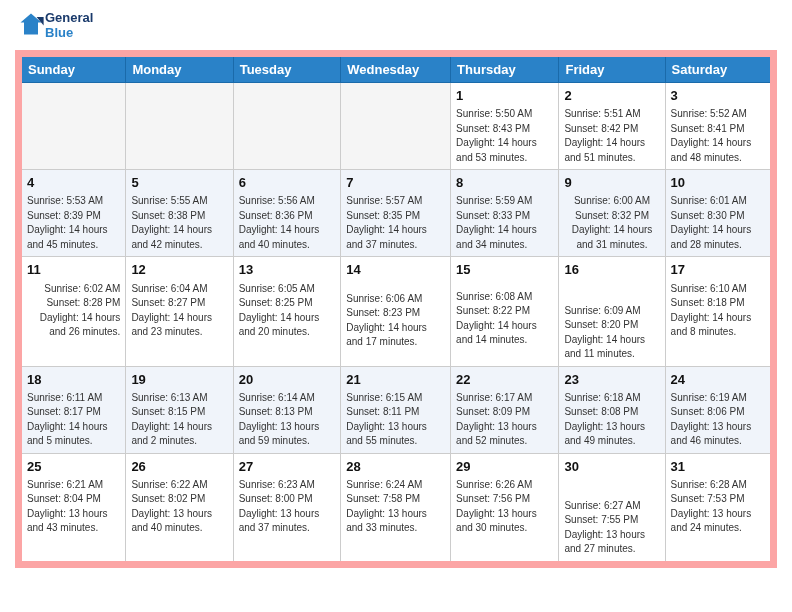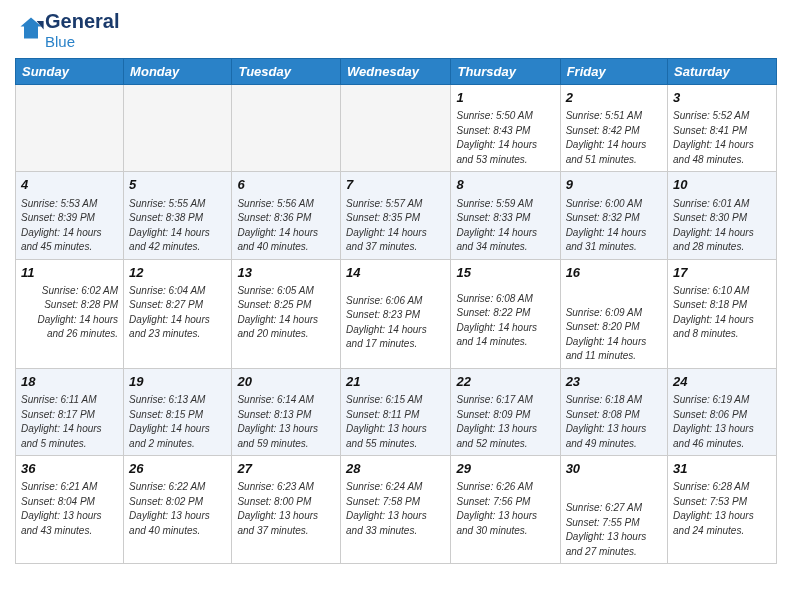--- a/index.html
+++ b/index.html
@@ -40,22 +40,21 @@
       color: #1a1a1a;
       line-height: 1.1;
     }
     .location {
       font-size: 16px;
       color: #333;
     }
     .calendar {
       width: 100%;
       border-collapse: collapse;
-      border: 1px solid #fca5a5;
-      font-style: italic;
+      border: 7px solid #fca5a5;
     }
     .calendar th {
       background: #2a82c8;
       color: #fff;
       font-size: 13px;
       font-weight: bold;
       padding: 5px 6px;
       text-align: left;
       border: 1px solid #1a6aaa;
     }
@@ -95,22 +94,22 @@
 <div class="page">
   <div class="header">
     <div class="logo">
       <div>
         <svg class="logo-icon" viewBox="0 0 40 40">
           <polygon points="20,5 35,18 30,18 30,35 10,35 10,18 5,18" fill="#2a82c8"></polygon>
           <polygon points="28,10 38,10 38,22" fill="#1a3a6b"></polygon>
         </svg>
       </div>
       <div>
-        <div style="font-size:20px;font-weight:bold;color:#1a3a6b;line-height:1.15;">General</div>
-        <div style="font-size:15px;font-weight:normal;color:#2a82c8;line-height:1.15;">Blue</div>
+        <div style="font-size:13px;font-weight:bold;color:#1a3a6b;line-height:1.15;">General</div>
+        <div style="font-size:13px;font-weight:bold;color:#2a82c8;line-height:1.15;">Blue</div>
       </div>
     </div>
     <div class="title-block">
       <div class="month-year"></div>
       <div class="location"></div>
     </div>
   </div>
 
   <table class="calendar">
     <thead>
@@ -183,21 +182,21 @@
           </td>
           <td>
             <span class="day-num">8</span>
             <div class="day-info" style="white-space: pre-line;">Sunrise: 5:59 AM
 Sunset: 8:33 PM
 Daylight: 14 hours
 and 34 minutes.</div>
           </td>
           <td>
             <span class="day-num">9</span>
-            <div class="day-info" style="white-space: pre-line;">Sunrise: 6:00 AM
+            <div class="day-info" style="white-space: pre-line; text-align: center;">Sunrise: 6:00 AM
 Sunset: 8:32 PM
 Daylight: 14 hours
 and 31 minutes.</div>
           </td>
           <td>
             <span class="day-num">10</span>
             <div class="day-info" style="white-space: pre-line;">Sunrise: 6:01 AM
 Sunset: 8:30 PM
 Daylight: 14 hours
 and 28 minutes.</div>
@@ -300,21 +299,21 @@
           <td>
             <span class="day-num">24</span>
             <div class="day-info" style="white-space: pre-line;">Sunrise: 6:19 AM
 Sunset: 8:06 PM
 Daylight: 13 hours
 and 46 minutes.</div>
           </td>
         </tr>
         <tr>
           <td>
-            <span class="day-num">36</span>
+            <span class="day-num">25</span>
             <div class="day-info" style="white-space: pre-line;">Sunrise: 6:21 AM
 Sunset: 8:04 PM
 Daylight: 13 hours
 and 43 minutes.</div>
           </td>
           <td>
             <span class="day-num">26</span>
             <div class="day-info" style="white-space: pre-line;">Sunrise: 6:22 AM
 Sunset: 8:02 PM
 Daylight: 13 hours

